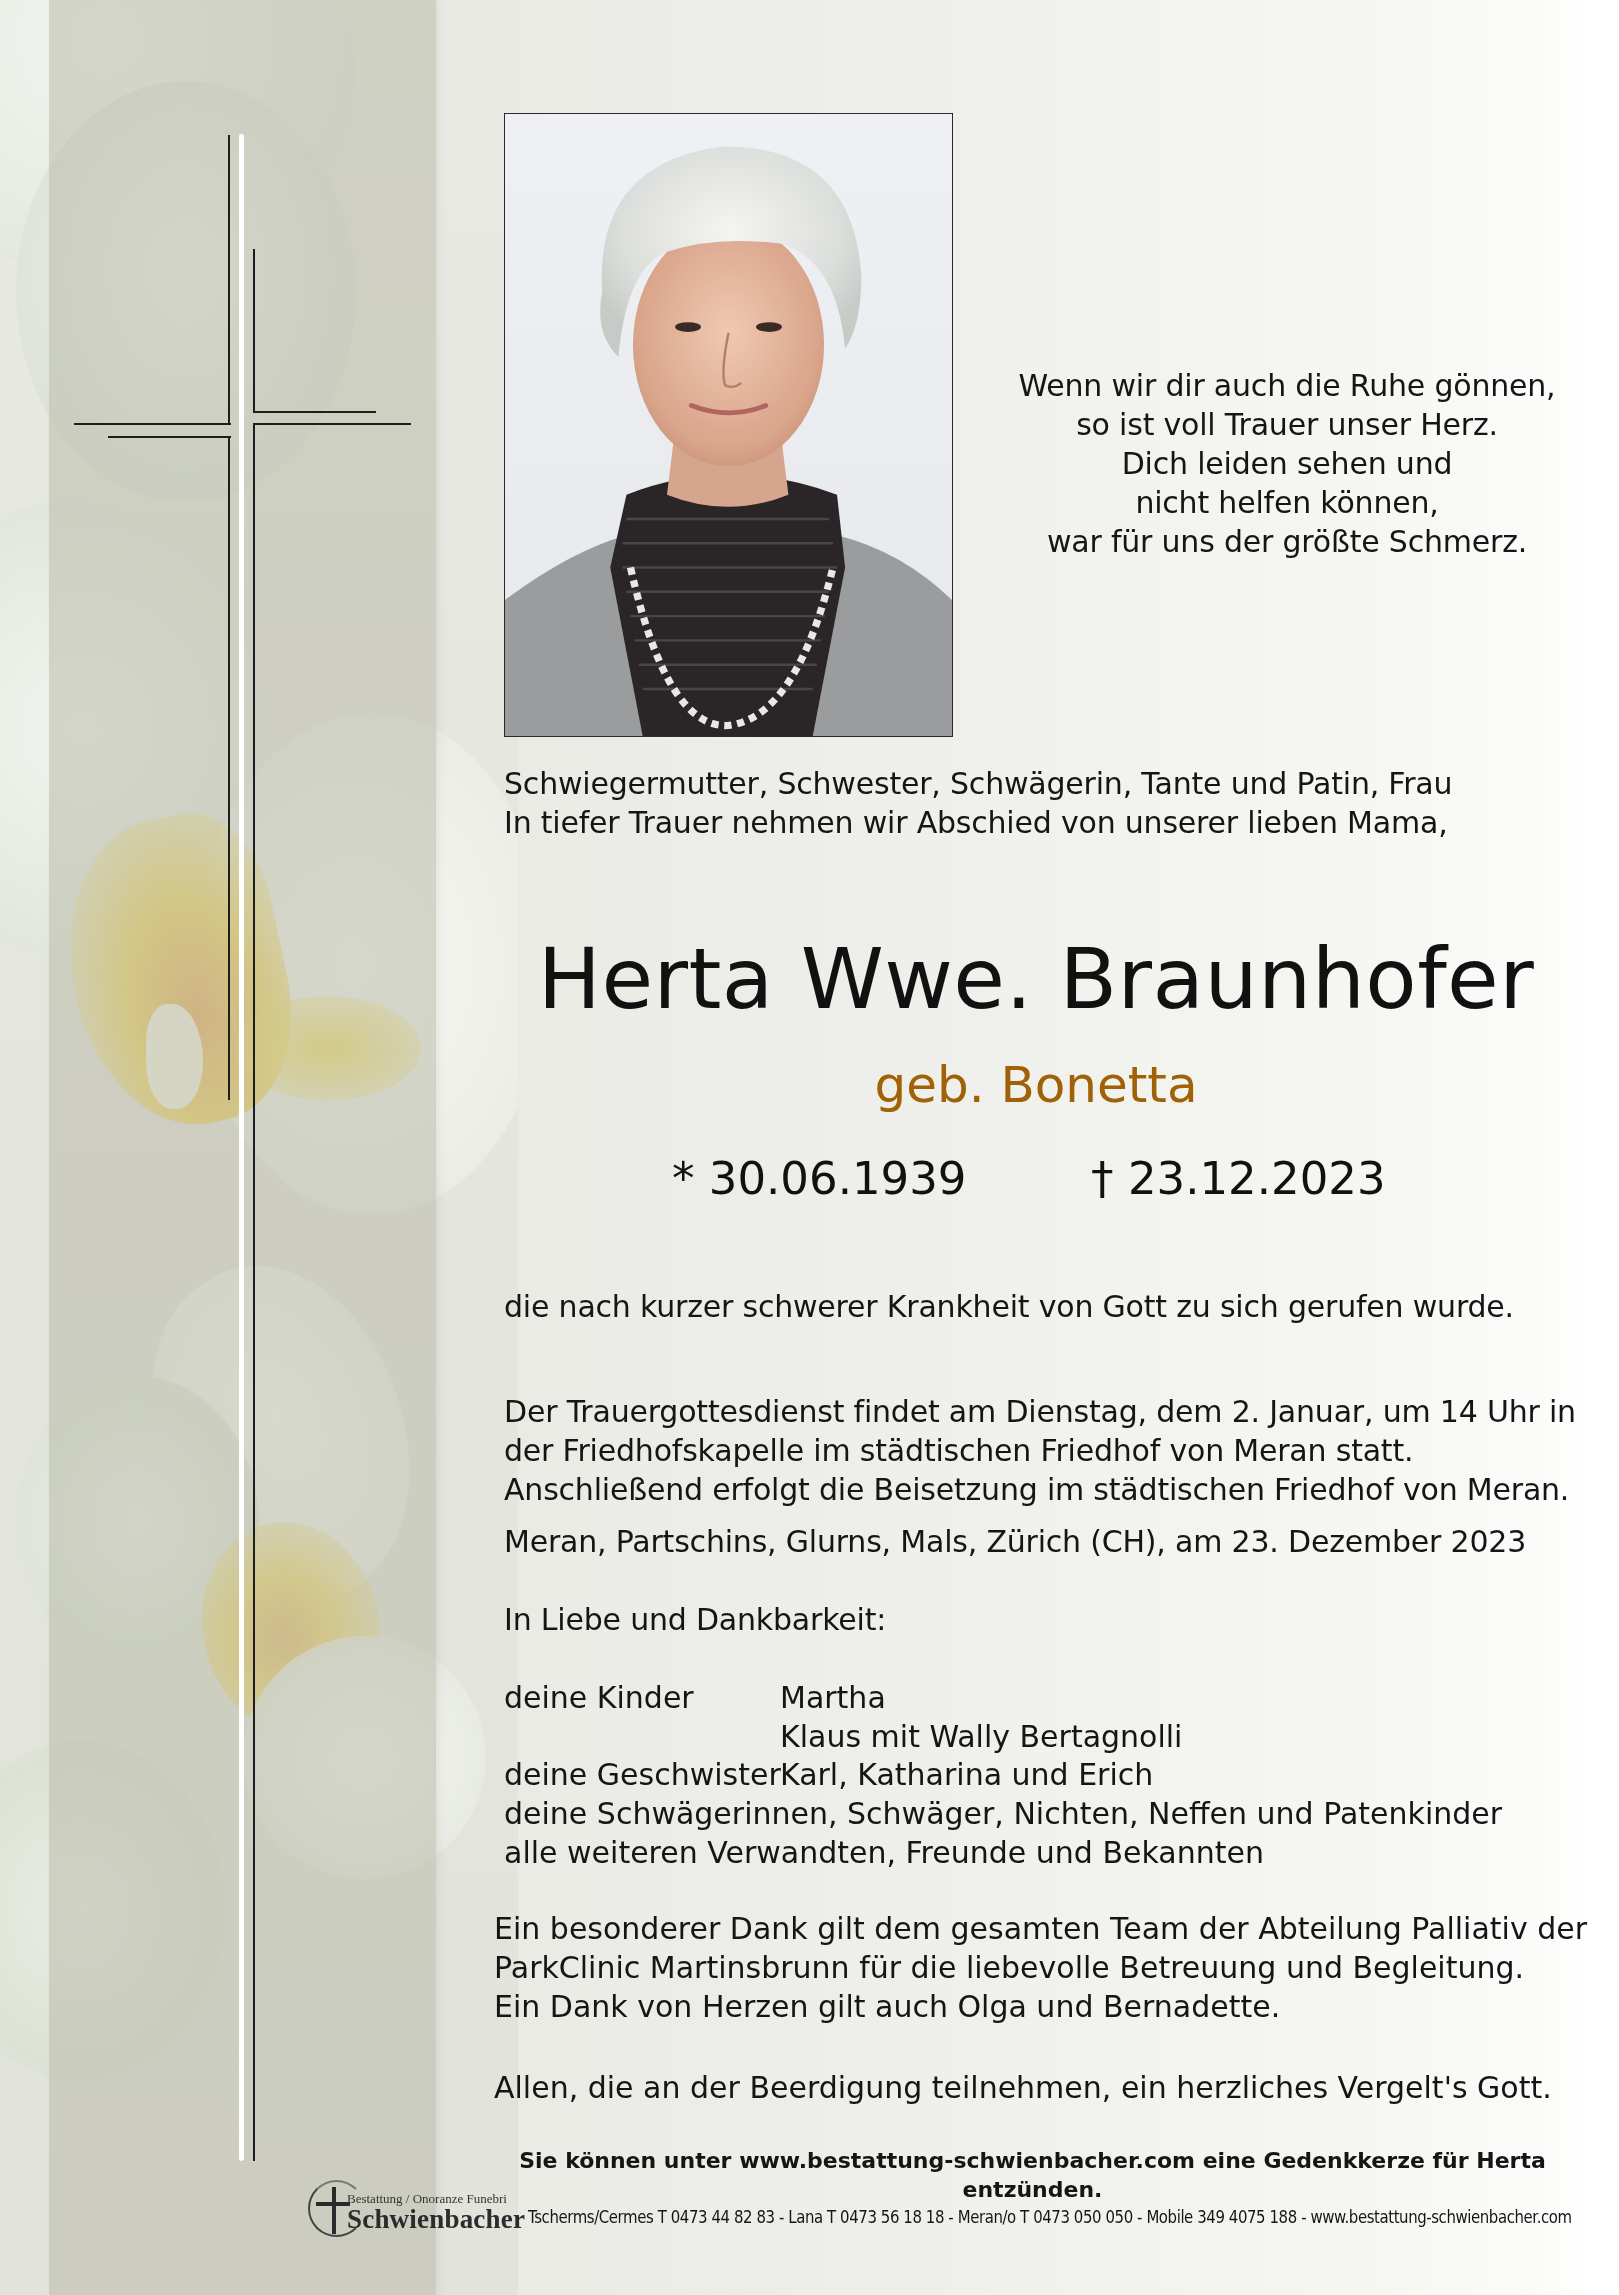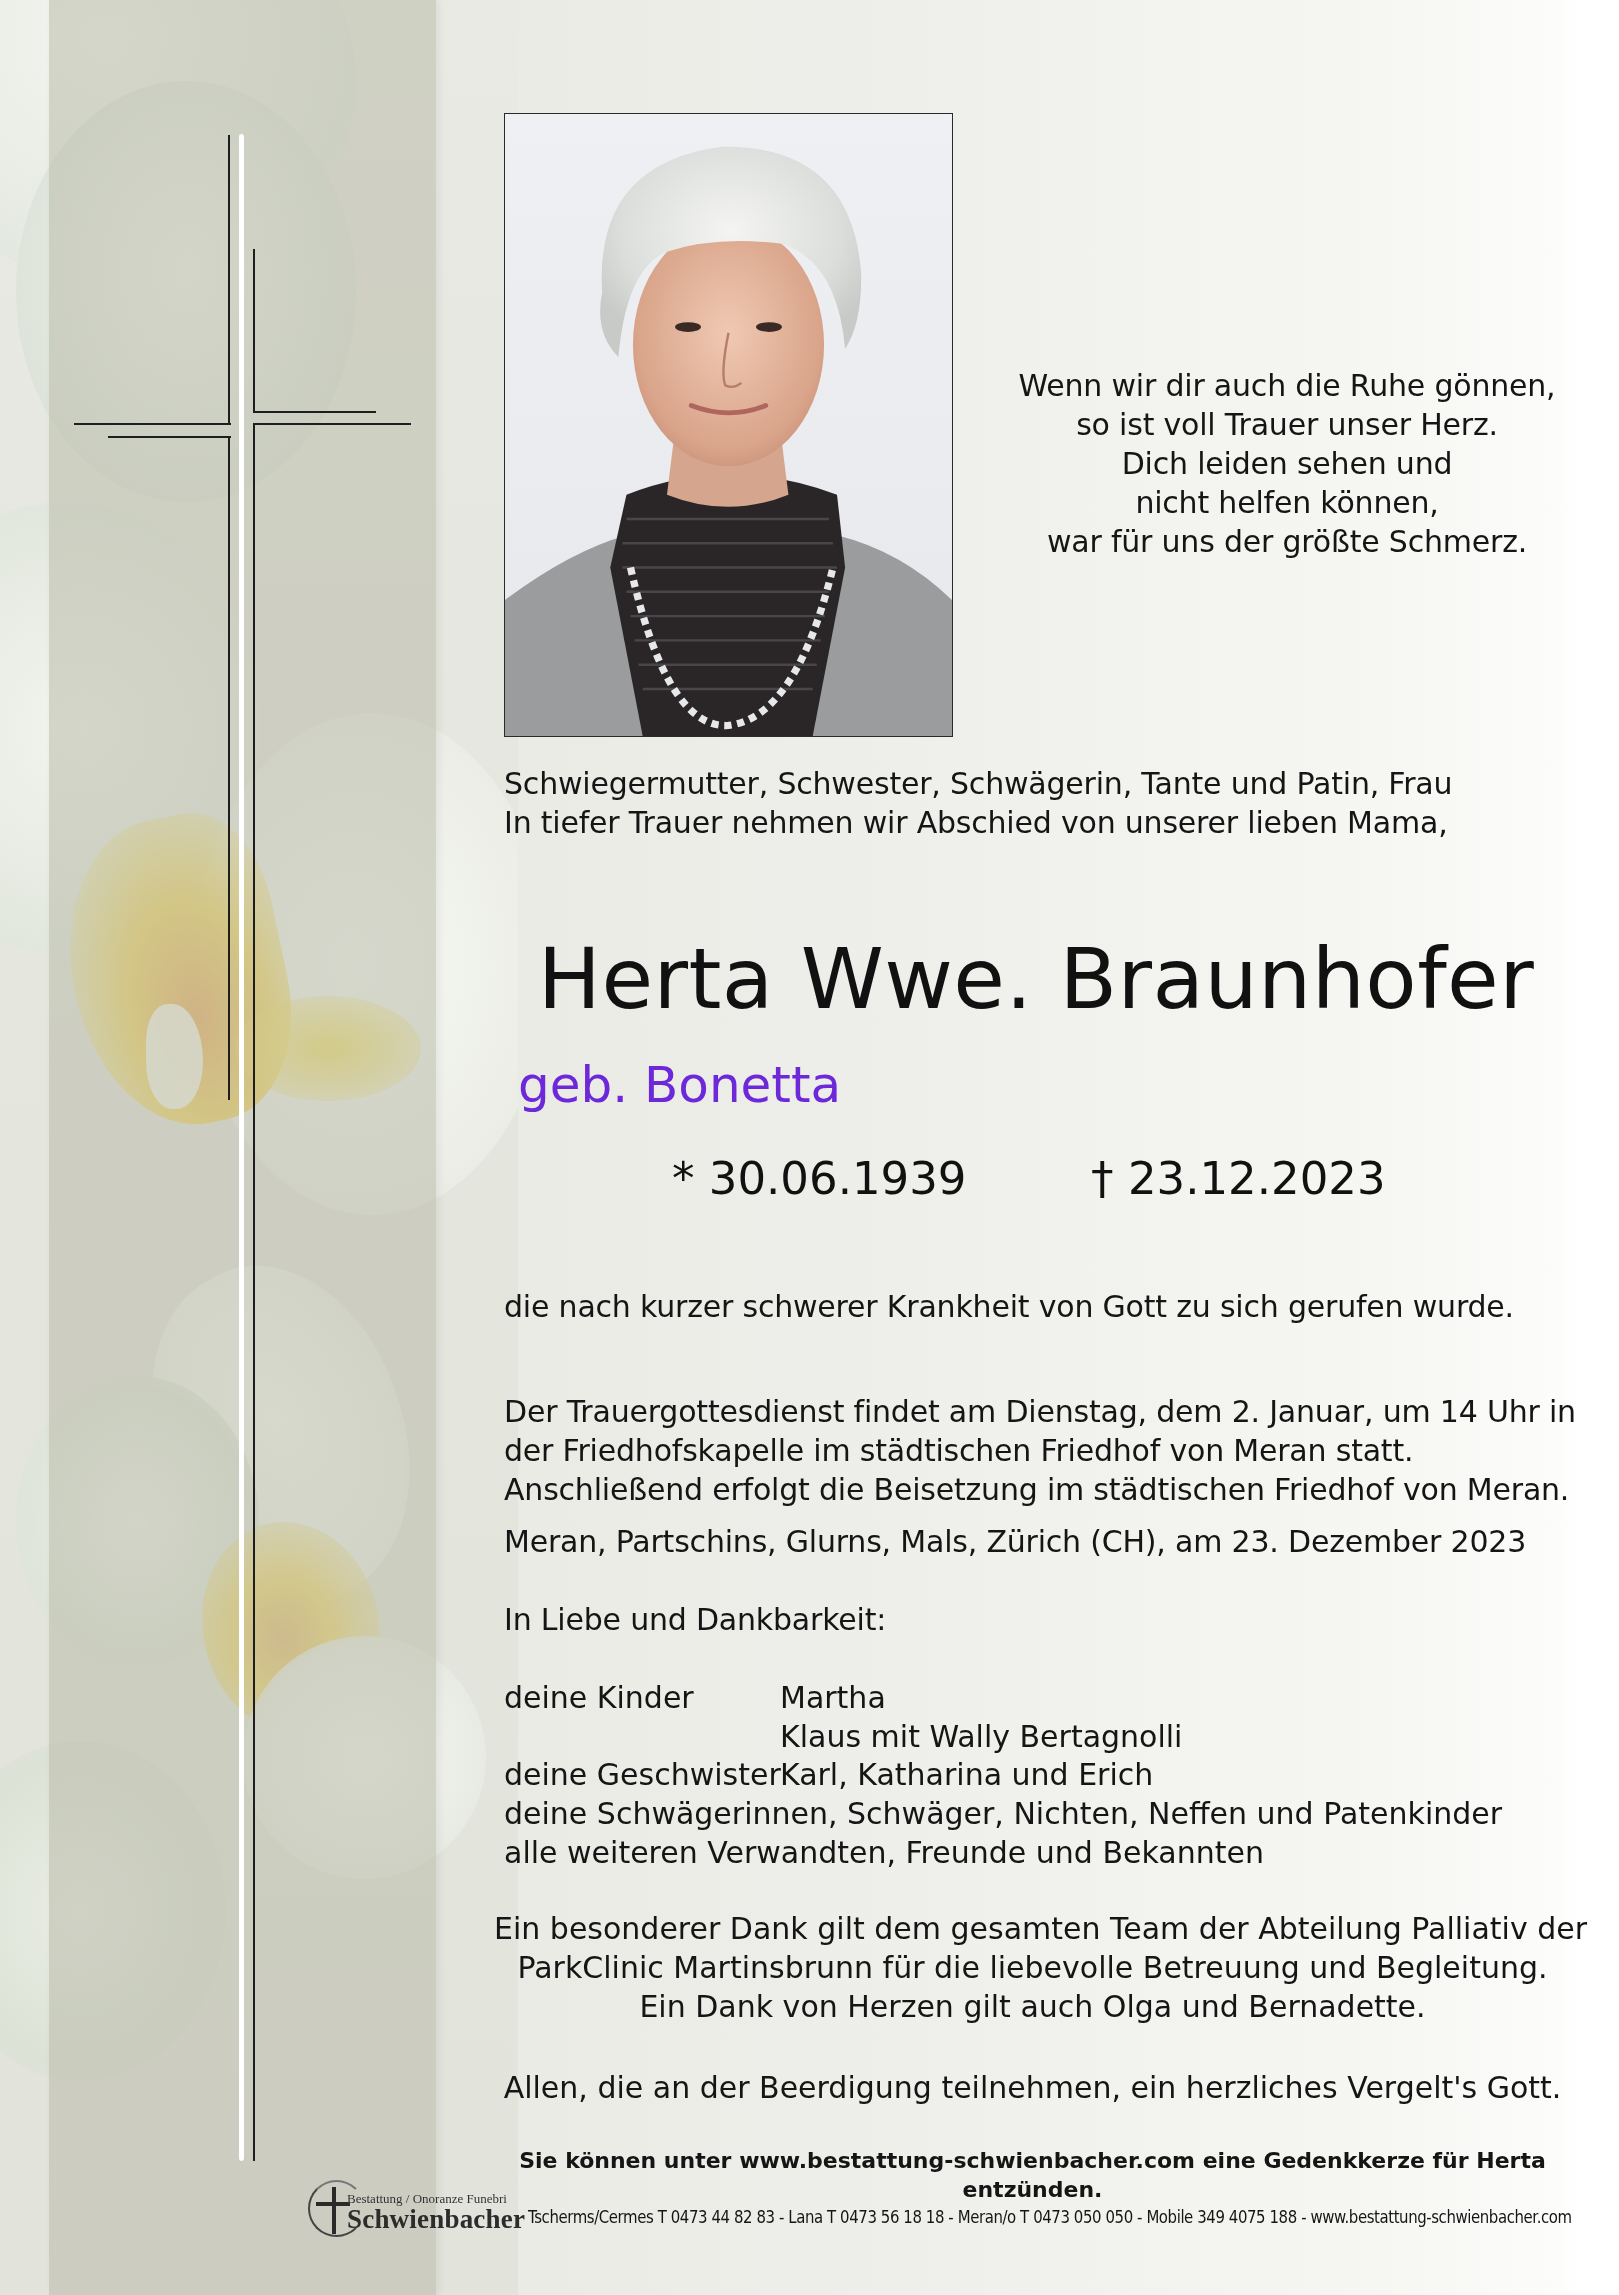--- a/index.html
+++ b/index.html
@@ -39,33 +39,33 @@
   .para {
     position: absolute; left: 504px; width: 1053px;
     font-size: 30px; line-height: 39px; color: #151515; letter-spacing: -0.2px;
     white-space: nowrap;
   }
   .name {
     position: absolute; left: 518px; top: 931px; width: 1036px; text-align: center;
     font-size: 84px; line-height: 97px; color: #111; letter-spacing: 0.4px;
   }
   .maiden {
-    position: absolute; left: 518px; top: 1053px; width: 1036px; 
-    font-size: 50px; line-height: 65px; color: #6d28d9;
+    position: absolute; left: 518px; top: 1053px; width: 1036px; text-align: center;
+    font-size: 50px; line-height: 65px; color: #a16207;
   }
   .dates {
     position: absolute; left: 672px; top: 1150px; width: 810px;
     font-size: 45px; line-height: 57px; color: #111; white-space: nowrap;
   }
   .dates span { display: inline-block; }
   .mourners-row { position: absolute; left: 504px; font-size: 30px; line-height: 39px; color: #151515; white-space: nowrap; }
   .m-label { position: absolute; left: 0; }
   .m-names { position: absolute; left: 276px; }
   .center-text {
-    position: absolute; left: 494px; width: 1077px; text-align: center;
+    position: absolute; left: 494px; width: 1077px; text-align: left;
     font-size: 30px; line-height: 39px; color: #151515; white-space: nowrap;
   }
   .candle-note {
     position: absolute; left: 494px; top: 2146px; width: 1077px; text-align: center;
     font-size: 22px; line-height: 29px; color: #151515; font-weight: bold;
   }
   
   .footer-logo { position: absolute; left: 308px; top: 2180px; width: 211px; height: 65px; }
   .logo-ring {
     position: absolute; left: 0; top: 0; width: 53px; height: 53px; border-radius: 50%;

